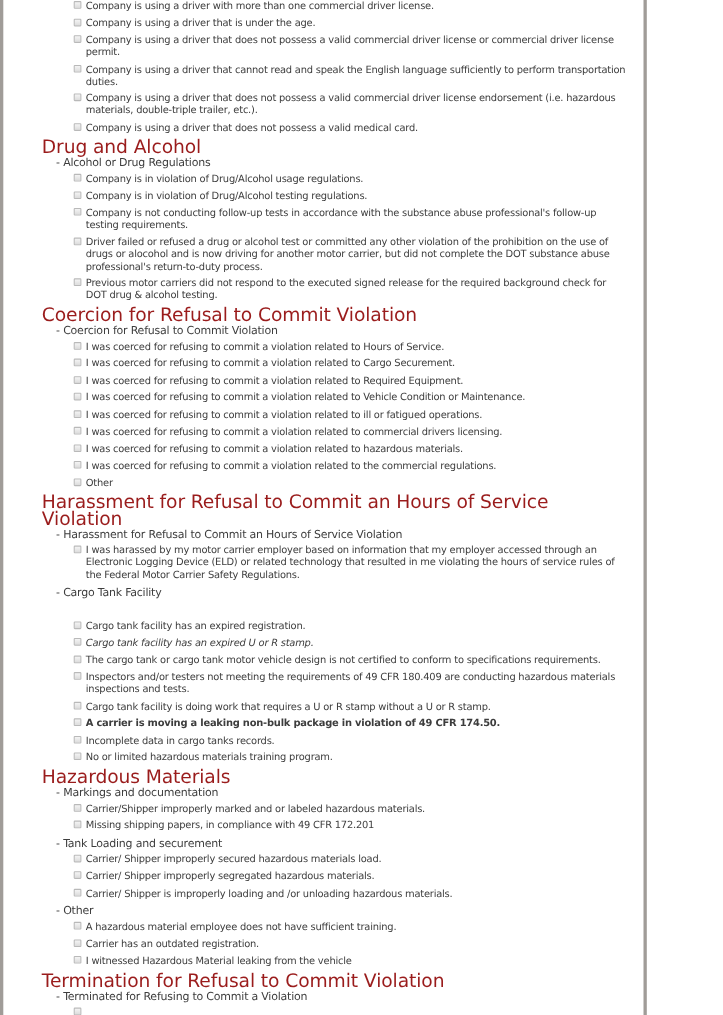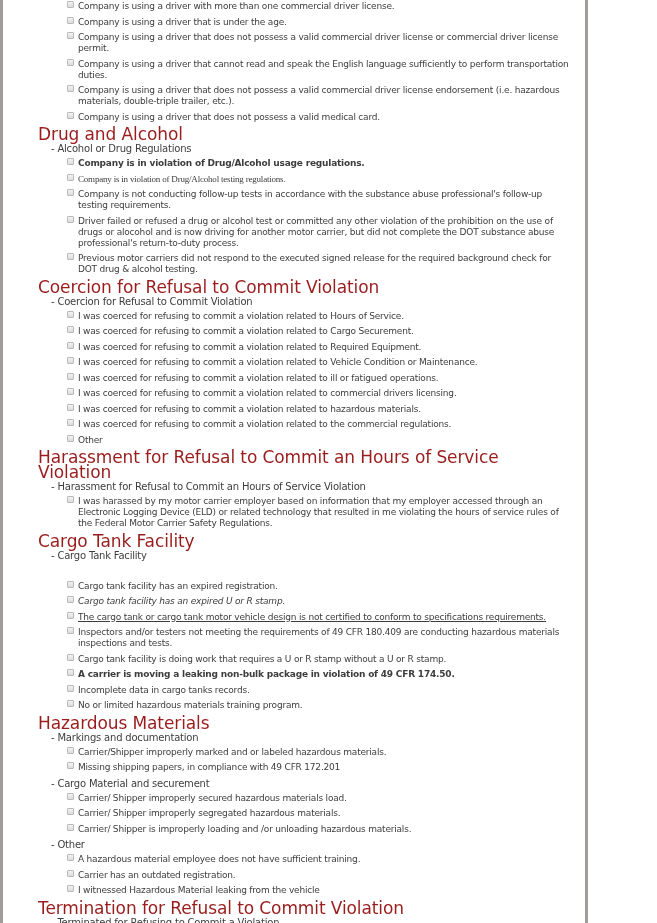--- a/index.html
+++ b/index.html
@@ -68,25 +68,25 @@
           <span class="item-text">Company is using a driver that does not possess a valid commercial driver license endorsement (i.e. hazardous materials, double-triple trailer, etc.).</span>
         </label>
         <label class="item" style="display: block;">
           <span class="cb"></span>
           <span class="item-text">Company is using a driver that does not possess a valid medical card.</span>
         </label>
       </div>
       <div class="cat">
         <div class="cat-title">Drug and Alcohol</div>
         <div class="subcat">- Alcohol or Drug Regulations</div>
-        <label class="item" style="display: block; font-weight: bold;">
+        <label class="item" style="display: block;">
           <span class="cb"></span>
           <span class="item-text">Company is in violation of Drug/Alcohol usage regulations.</span>
         </label>
-        <label class="item" style="display: block; font-family: Liberation Serif, serif;">
+        <label class="item" style="display: block;">
           <span class="cb"></span>
           <span class="item-text">Company is in violation of Drug/Alcohol testing regulations.</span>
         </label>
         <label class="item" style="display: block;">
           <span class="cb"></span>
           <span class="item-text">Company is not conducting follow-up tests in accordance with the substance abuse professional's follow-up testing requirements.</span>
         </label>
         <label class="item" style="display: block;">
           <span class="cb"></span>
           <span class="item-text">Driver failed or refused a drug or alcohol test or committed any other violation of the prohibition on the use of drugs or alocohol and is now driving for another motor carrier, but did not complete the DOT substance abuse professional's return-to-duty process.</span>
@@ -138,31 +138,30 @@
       </div>
       <div class="cat">
         <div class="cat-title">Harassment for Refusal to Commit an Hours of Service Violation</div>
         <div class="subcat">- Harassment for Refusal to Commit an Hours of Service Violation</div>
         <label class="item" style="display: block;">
           <span class="cb"></span>
           <span class="item-text" style="font-family: &quot;DejaVu Sans&quot;, &quot;Liberation Sans&quot;, sans-serif;">I was harassed by my motor carrier employer based on information that my employer accessed through an Electronic Logging Device (ELD) or related technology that resulted in me violating the hours of service rules of the Federal Motor Carrier Safety Regulations.</span>
         </label>
       </div>
       <div class="cat">
-        <div class="cat-title">Cargo Tank Facility</div>
         <div class="subcat">- Cargo Tank Facility</div>
         <label class="item" style="display: block; margin-top: 19px;">
           <span class="cb"></span>
           <span class="item-text">Cargo tank facility has an expired registration.</span>
         </label>
         <label class="item" style="display: block; font-style: italic;">
           <span class="cb"></span>
           <span class="item-text">Cargo tank facility has an expired U or R stamp.</span>
         </label>
-        <label class="item" style="display: block; text-decoration: underline;">
+        <label class="item" style="display: block;">
           <span class="cb"></span>
           <span class="item-text">The cargo tank or cargo tank motor vehicle design is not certified to conform to specifications requirements.</span>
         </label>
         <label class="item" style="display: block;">
           <span class="cb"></span>
           <span class="item-text">Inspectors and/or testers not meeting the requirements of 49 CFR 180.409 are conducting hazardous materials inspections and tests.</span>
         </label>
         <label class="item" style="display: block;">
           <span class="cb"></span>
           <span class="item-text">Cargo tank facility is doing work that requires a U or R stamp without a U or R stamp.</span>
@@ -184,21 +183,21 @@
         <div class="cat-title">Hazardous Materials</div>
         <div class="subcat">- Markings and documentation</div>
         <label class="item" style="display: block;">
           <span class="cb"></span>
           <span class="item-text">Carrier/Shipper improperly marked and or labeled hazardous materials.</span>
         </label>
         <label class="item" style="display: block;">
           <span class="cb"></span>
           <span class="item-text">Missing shipping papers, in compliance with 49 CFR 172.201</span>
         </label>
-        <div class="subcat">- Cargo Material and securement</div>
+        <div class="subcat">- Tank Loading and securement</div>
         <label class="item" style="display: block;">
           <span class="cb"></span>
           <span class="item-text">Carrier/ Shipper improperly secured hazardous materials load.</span>
         </label>
         <label class="item" style="display: block;">
           <span class="cb"></span>
           <span class="item-text">Carrier/ Shipper improperly segregated hazardous materials.</span>
         </label>
         <label class="item" style="display: block;">
           <span class="cb"></span>

